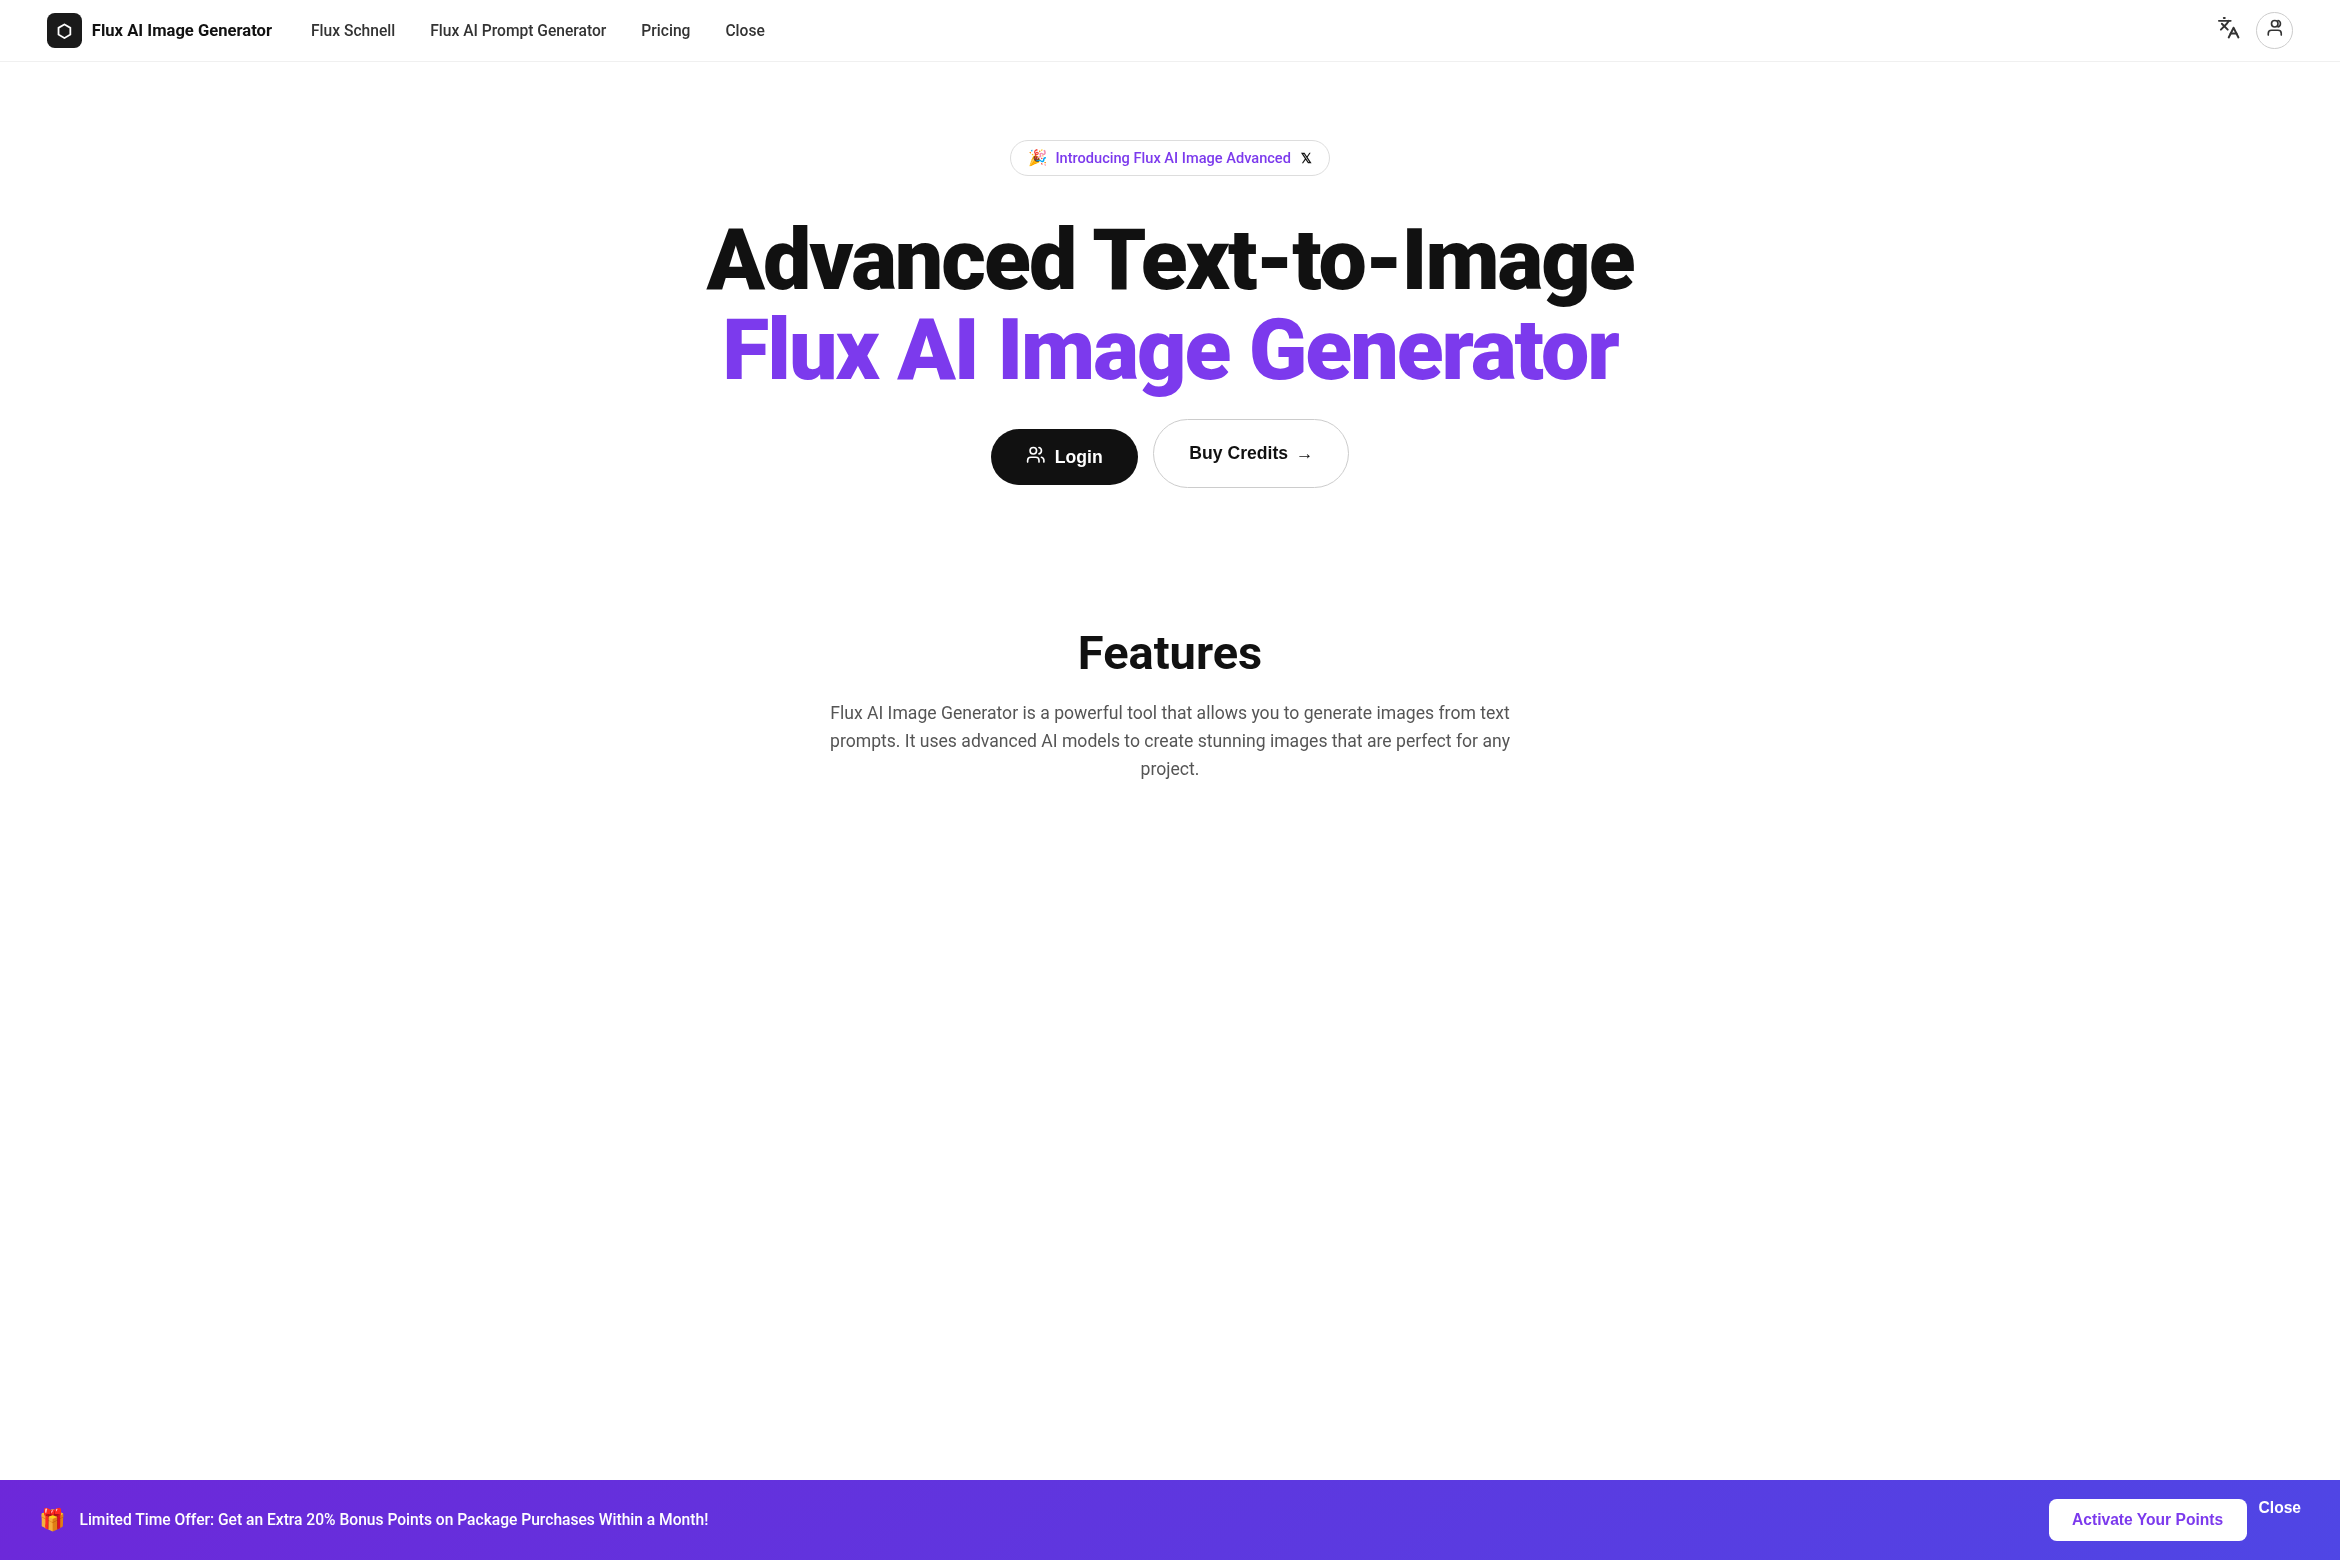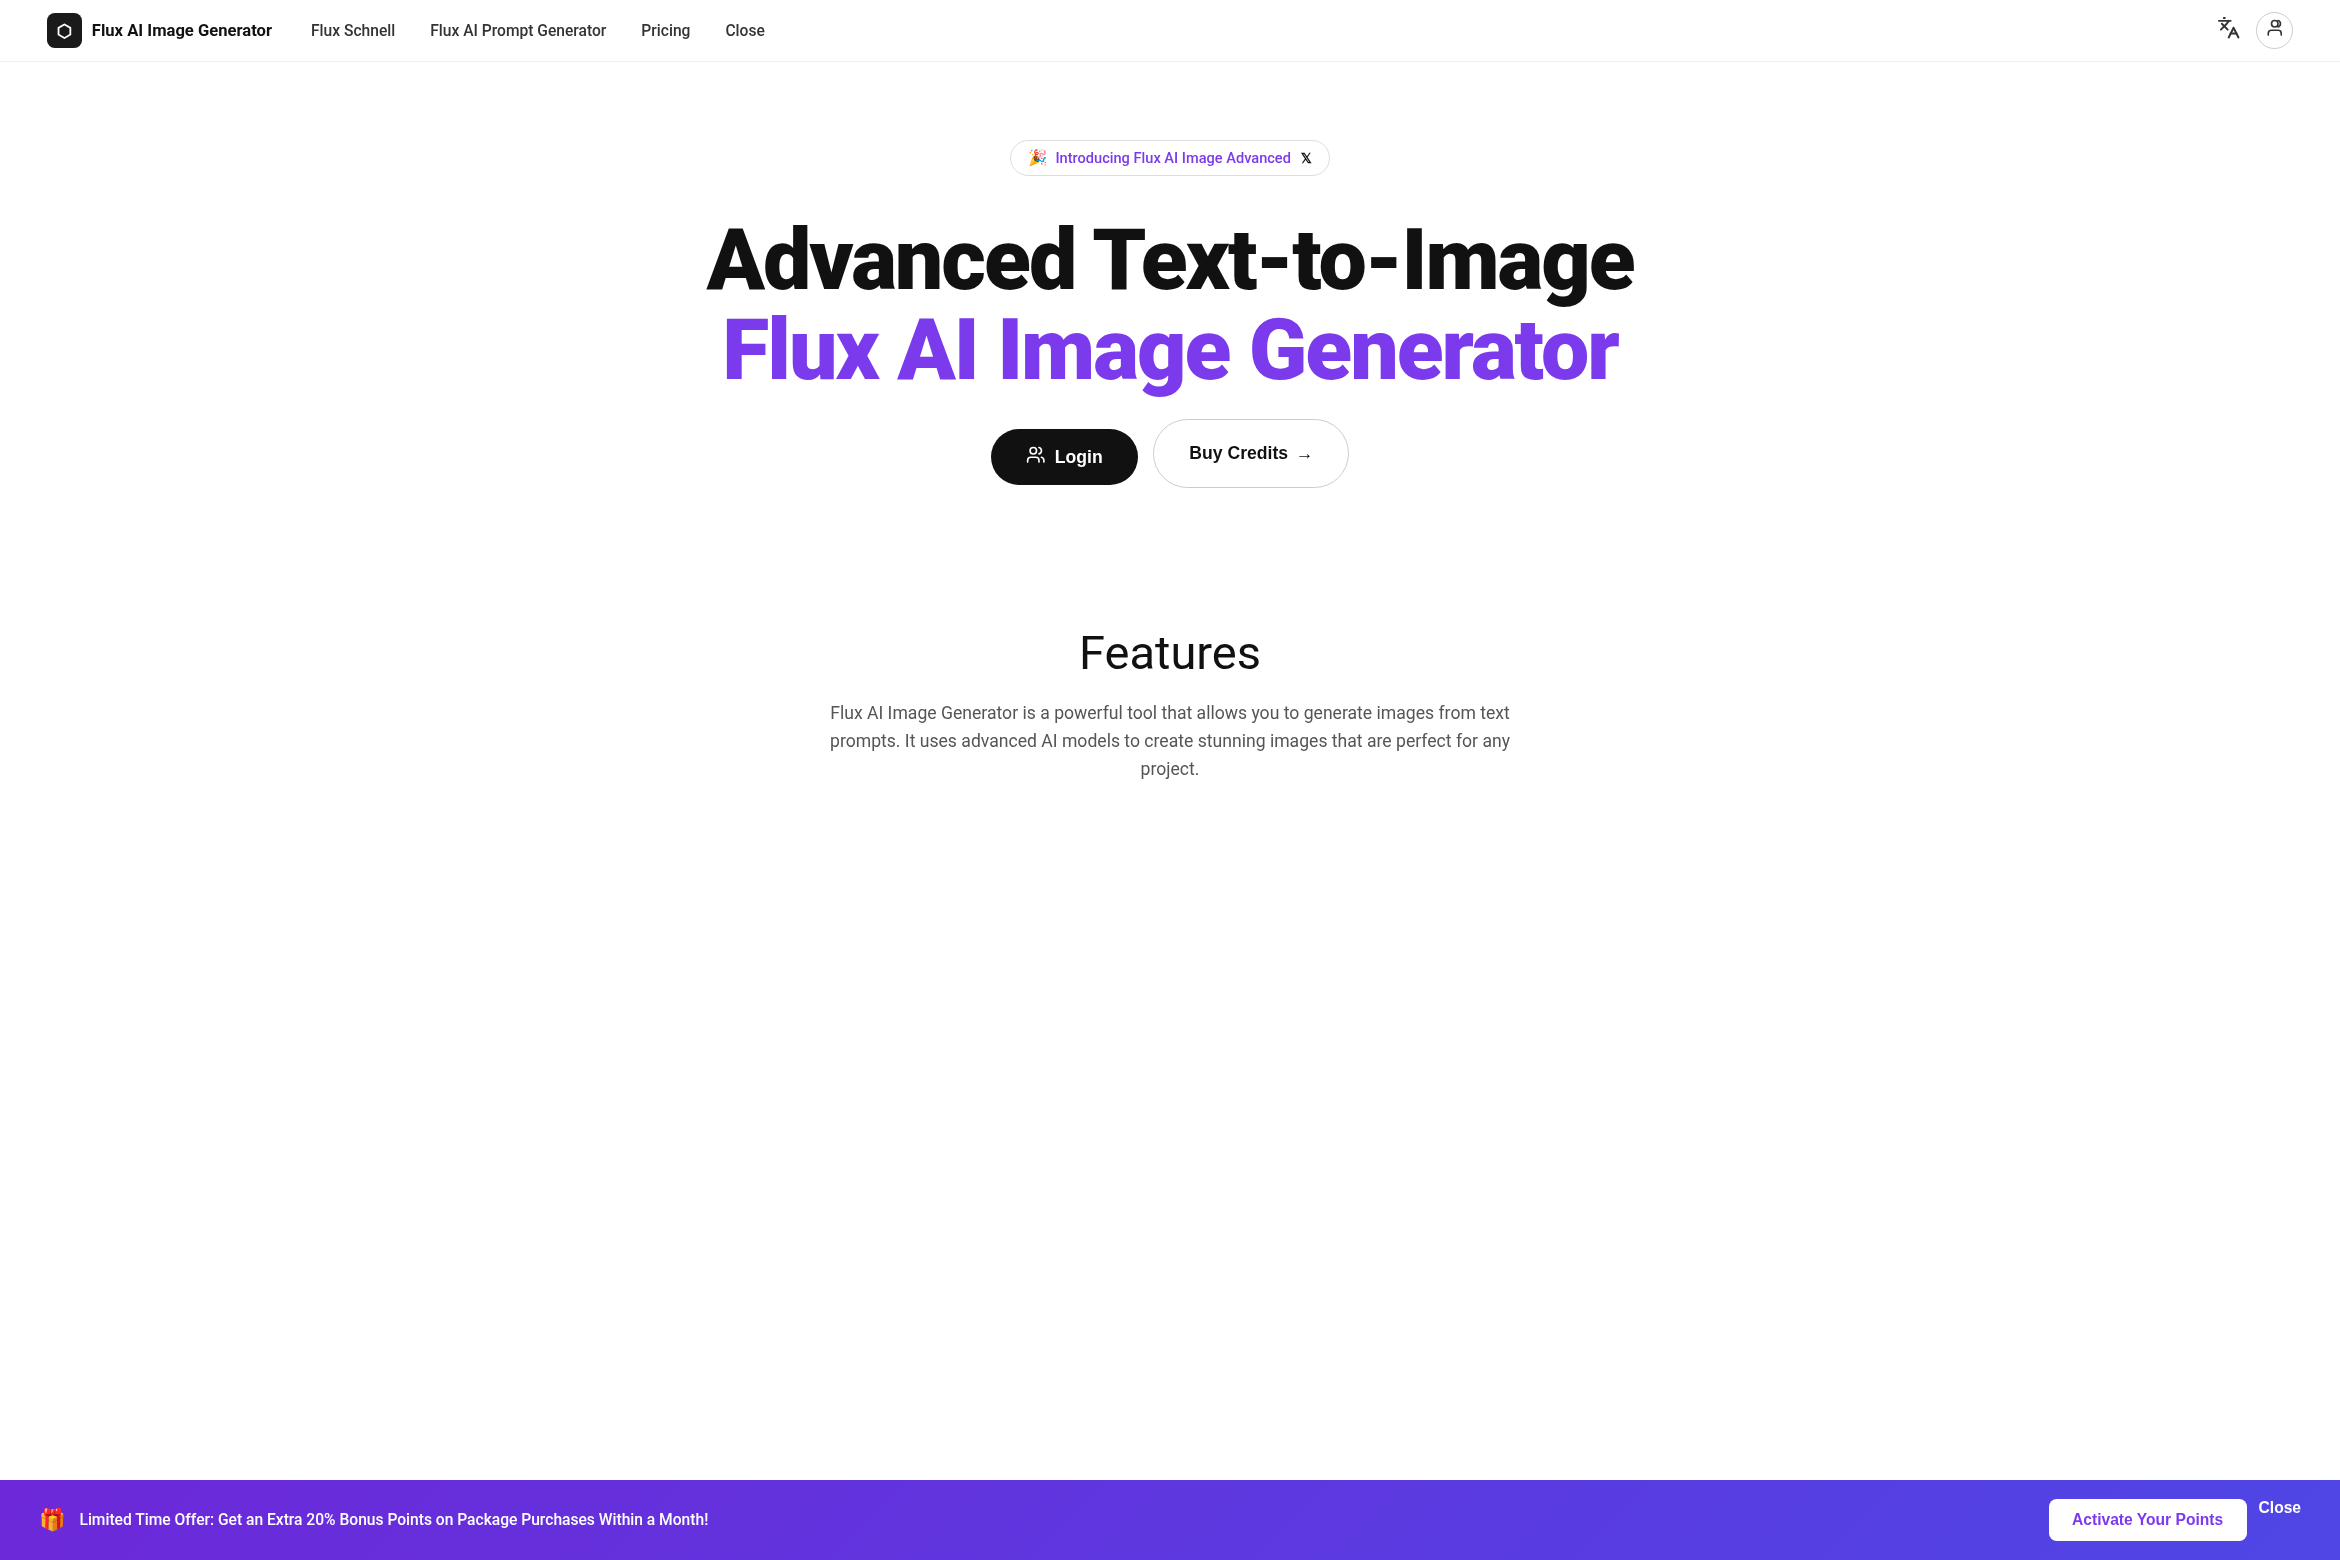--- a/index.html
+++ b/index.html
@@ -200,21 +200,21 @@
     }
 
     
     .features-section {
       padding: 78px 47px 59px;
       text-align: center;
     }
 
     .features-title {
       font-size: 47px;
-      font-weight: 400;
+      font-weight: 700;
       color: #111;
       margin-bottom: 19.5px;
     }
 
     .features-subtitle {
       font-size: 17.6px;
       color: #555;
       line-height: 1.6;
       max-width: 731px;
       margin: 8px auto;

